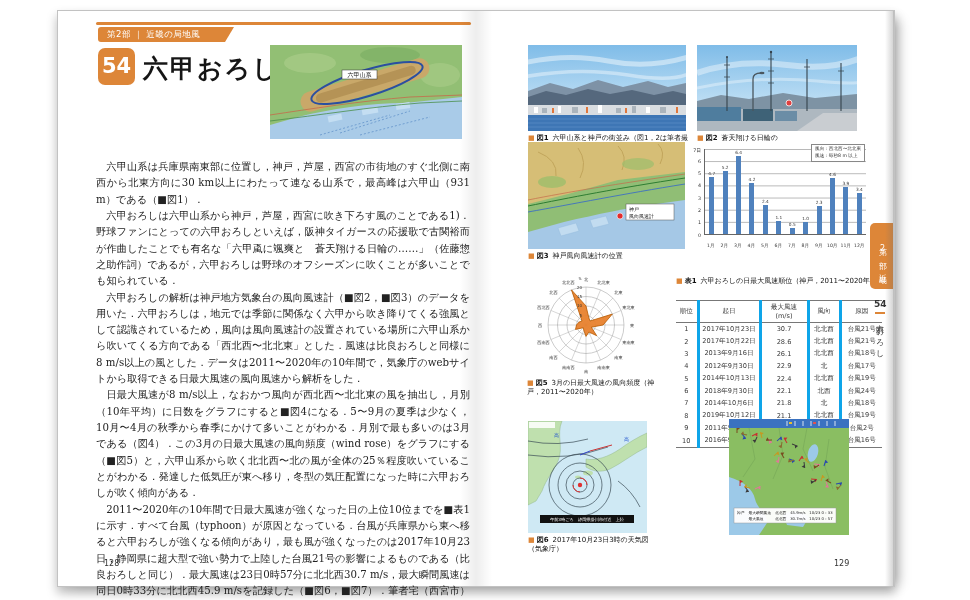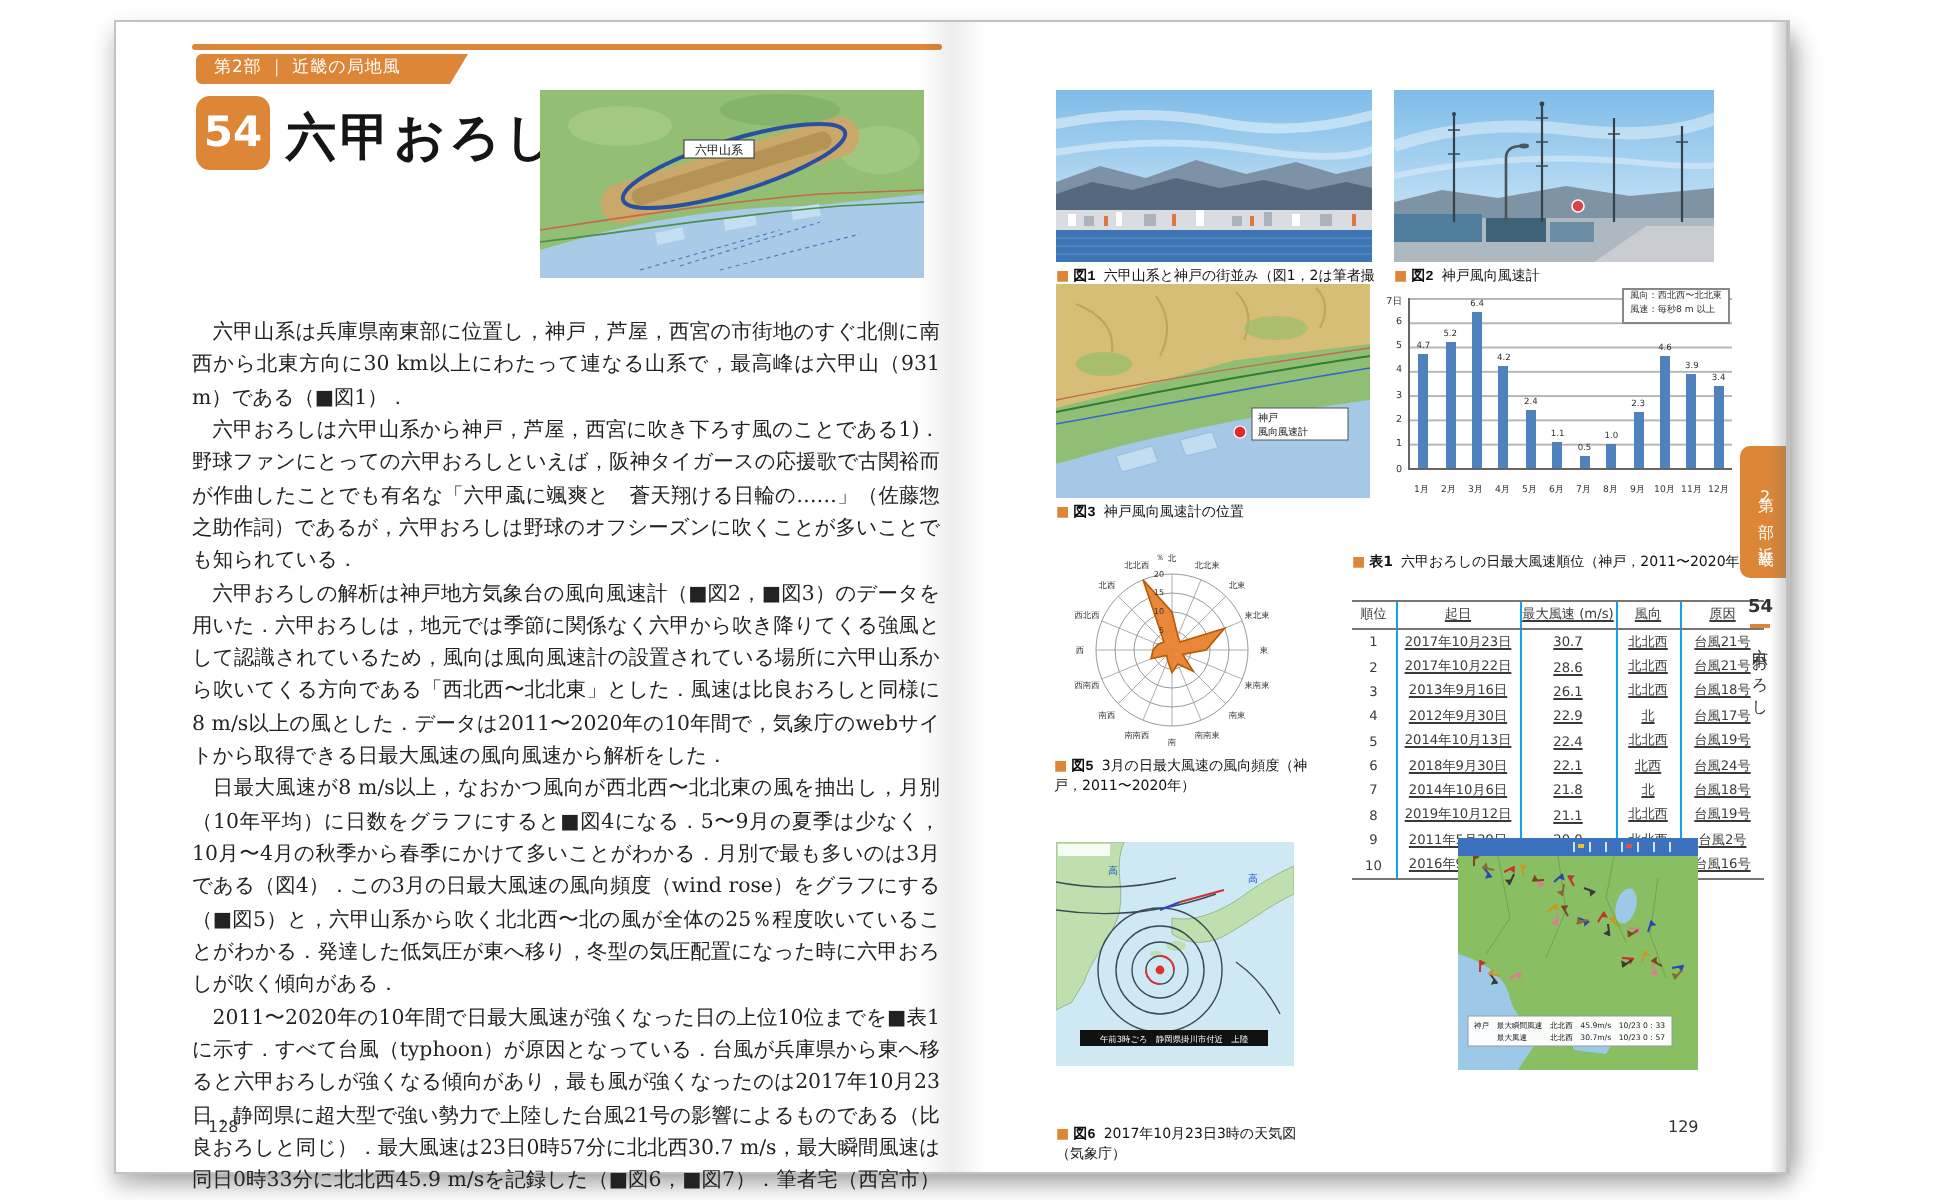--- a/index.html
+++ b/index.html
@@ -21,21 +21,21 @@
           color:#fff;font-weight:bold;font-size:21px;text-align:center;line-height:37px;}
   .title{left:85px;top:41px;font-size:25px;font-weight:bold;color:#151515;letter-spacing:2px;}
   
   .bodytext{left:38px;top:148px;width:374px;font-family:"DejaVu Serif",serif;font-size:10.2px;
             line-height:1.6;text-align:justify;color:#222;}
   .bodytext p{margin:0;}
   .pagenum{font-size:8px;color:#333;}
   
   .cap{font-size:7px;color:#111;line-height:1.35;}
   .cap .sq{color:#DD8638;margin-right:2px;}
-  .cap .cl{font-weight:bold;margin-right:4px;font-family:Liberation Mono, monospace;}
+  .cap .cl{font-weight:bold;margin-right:4px;}
   
   .chart{left:632px;top:130px;width:178px;height:110px;}
   .plot{position:absolute;left:14px;top:8px;right:2px;bottom:16px;border-left:1px solid #666;border-bottom:1px solid #666;
         background-image:linear-gradient(to bottom,#b5b5b5 1px,transparent 1px);
         background-size:100% calc(100%/7);display:flex;align-items:flex-end;}
   .bcol{flex:1;position:relative;height:100%;display:flex;align-items:flex-end;justify-content:center;}
   .bar{width:5px;background:#4F81BD;}
   .bval{position:absolute;font-size:4.3px;color:#333;left:0;right:0;text-align:center;}
   .months{position:absolute;left:14px;right:2px;bottom:3px;display:flex;font-size:4.6px;color:#333;}
   .months div{flex:1;text-align:center;}
@@ -43,21 +43,21 @@
   .ylabels div{position:absolute;right:1px;font-size:4.8px;color:#333;}
   .legend{position:absolute;right:3px;top:3px;border:1px solid #888;background:#fff;
           padding:1px 3px;font-size:4.6px;line-height:1.5;color:#333;}
   
   .t1wrap{left:618px;top:265px;width:206px;}
   .t1title{font-size:7px;color:#111;margin-bottom:3px;}
   .t1title .sq{color:#DD8638;margin-right:2px;} .t1title .cl{font-weight:bold;margin-right:4px;}
   table.t1{border-collapse:collapse;width:206px;font-size:6.6px;color:#3a3a3a;table-layout:fixed;margin-top:14px;}
   .t1 th{font-weight:normal;border-top:1.3px solid #777;border-bottom:1px solid #777;padding:2px 0;}
   .t1 td{padding:1.7px 0;text-align:center;}
-  .t1 td+td,.t1 th+th{border-left:1px solid #0ea5e9;text-decoration:underline;}
+  .t1 td+td,.t1 th+th{border-left:3px solid #0ea5e9;}
   .t1 tr.last td{border-bottom:1.3px solid #777;}
   
   .ring{fill:none;stroke:#999;stroke-width:.5;} .spoke{stroke:#999;stroke-width:.4;}
   .roseshape{fill:#E8822E;stroke:#B85A00;stroke-width:.8;fill-opacity:.95;}
   .dirlbl{font-size:4.2px;fill:#333;} .scalelbl{font-size:4px;fill:#333;}
   
   .sidetab{left:812px;top:212px;width:23px;height:66px;background:#DD8638;border-radius:5px 0 0 5px;
            color:#fff;font-size:8px;display:flex;align-items:center;justify-content:center;}
   .vtext{writing-mode:vertical-rl;text-orientation:upright;letter-spacing:2px;}
   .tabnum{left:816px;top:288px;font-size:9px;font-weight:bold;color:#333;}
@@ -188,21 +188,21 @@
     </g>
     <g fill="#35424C">
         <circle cx="74" cy="7" r="1.2"></circle>
         <circle cx="30" cy="12" r="1"></circle>
       </g>
     <path d="M56,66 V34 Q56,28 64,28" stroke="#4A565E" stroke-width="1.3" fill="none"></path>
     <ellipse cx="65" cy="28" rx="2.5" ry="1.2" fill="#4A565E"></ellipse>
     <circle cx="92" cy="58" r="3" fill="#E04040" stroke="#fff" stroke-width="0.8"></circle>
   </svg>
   <div class="abs cap" style="left:639px;top:123px;width:160px">
-    <span class="sq">■</span><span class="cl">図2</span><span>神戸風向風速計</span>
+    <span class="sq">■</span><span class="cl">図2</span><span>蒼天翔ける日輪の</span>
   </div>
 
   <svg class="abs" style="left:470px;top:131px" width="157" height="107" viewBox="0 0 157 107">
     <rect width="157" height="107" fill="#90BE75"></rect>
     <path d="M0,0 L157,0 L157,30 L90,38 L40,52 L0,62 Z" fill="#D6BE76"></path>
     <g stroke="#B89A50" stroke-width="1" opacity="0.7" fill="none">
       <path d="M10,10 Q30,18 28,34"></path>
         <path d="M50,6 Q60,20 52,36"></path>
         <path d="M90,4 Q100,14 94,28"></path>
         <path d="M130,2 Q138,10 132,22"></path>
@@ -472,21 +472,21 @@
       <path d="M62,30 L52,34" stroke="#3344CC" stroke-width="1"></path>
     <circle cx="52" cy="64" r="2.2" fill="#E03030"></circle>
     <path d="M52,57 a7,7 0 0 1 7,7" stroke="#E03030" stroke-width="1" fill="none"></path>
     <path d="M52,71 a7,7 0 0 1 -7,-7" stroke="#E03030" stroke-width="1" fill="none"></path>
     <text x="26" y="16" font-size="5" fill="#2255CC">高</text>
       <text x="96" y="20" font-size="5" fill="#2255CC">高</text>
     <rect x="1" y="1" width="26" height="6" fill="#fff" opacity="0.85"></rect>
     <rect x="12" y="94" width="94" height="8" fill="#111"></rect>
     <text x="59" y="100" font-size="4.2" fill="#fff" text-anchor="middle">午前3時ごろ　静岡県掛川市付近　上陸</text>
   </svg>
-  <div class="abs cap" style="left:470px;top:552px;width:124px">
+  <div class="abs cap" style="left:470px;top:525px;width:124px">
     <span class="sq">■</span><span class="cl">図6</span><span>2017年10月23日3時の天気図（気象庁）</span>
   </div>
 
   <svg class="abs" style="left:671px;top:408px" width="120" height="116" viewBox="0 0 120 116">
     <rect y="9" width="120" height="107" fill="#8ABE62"></rect>
     <path d="M0,58 C14,62 24,70 26,80 C28,90 40,96 38,104 L30,116 L0,116 Z" fill="#9CC9E8"></path>
     <path d="M54,96 C62,90 74,92 80,98 L74,108 L58,106 Z" fill="#9CC9E8"></path>
     <ellipse cx="84" cy="34" rx="5" ry="9" transform="rotate(15 84 34)" fill="#9CC9E8"></ellipse>
     <g stroke="#6B9B50" stroke-width="0.4" fill="none">
       <path d="M20,9 L26,40 L14,58"></path>

